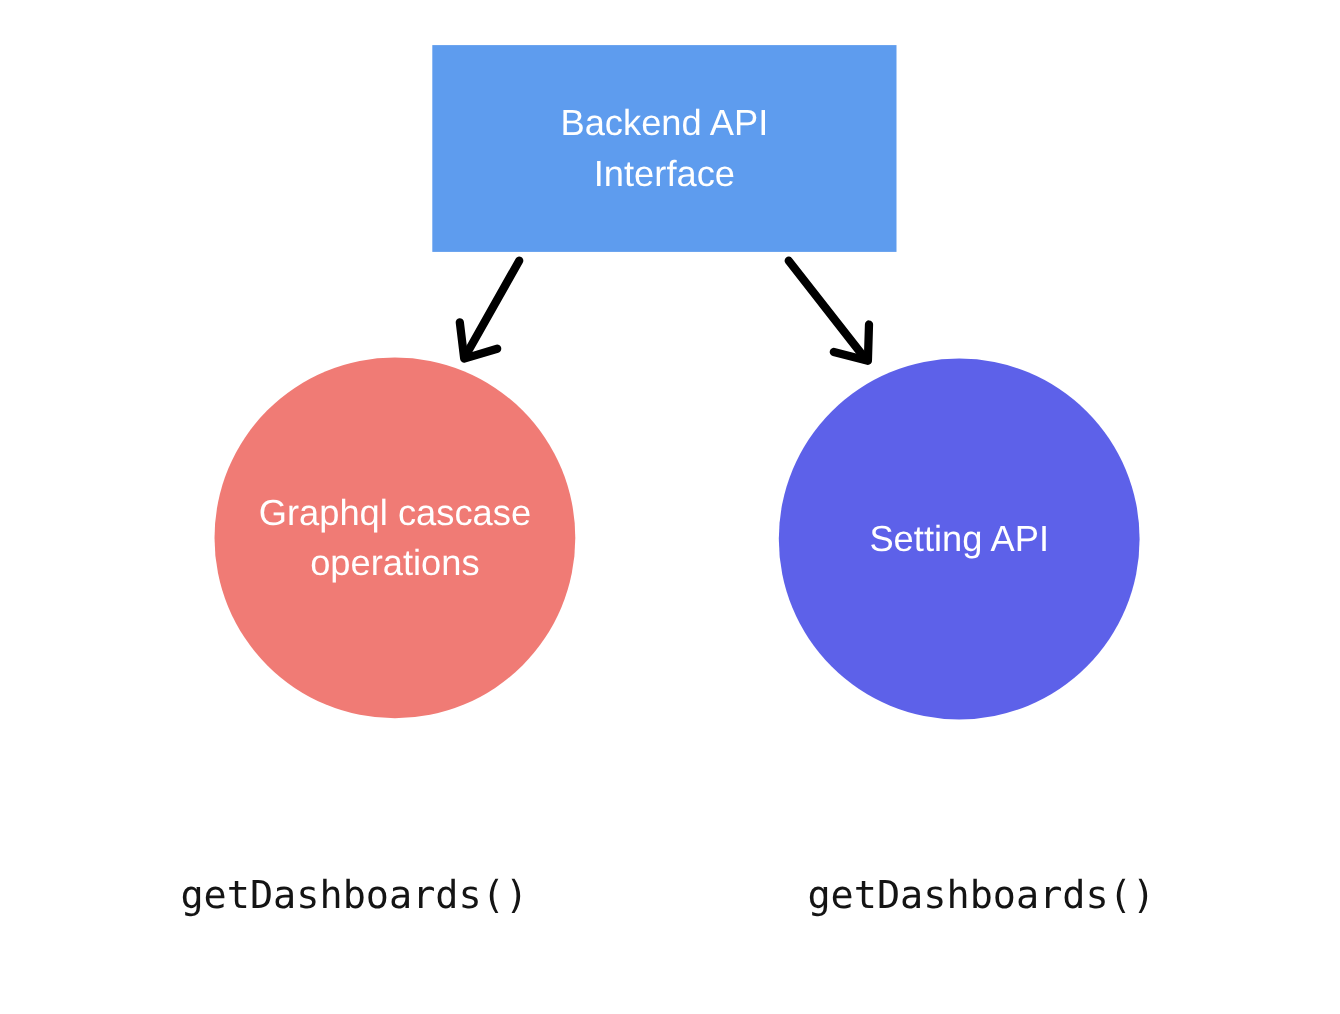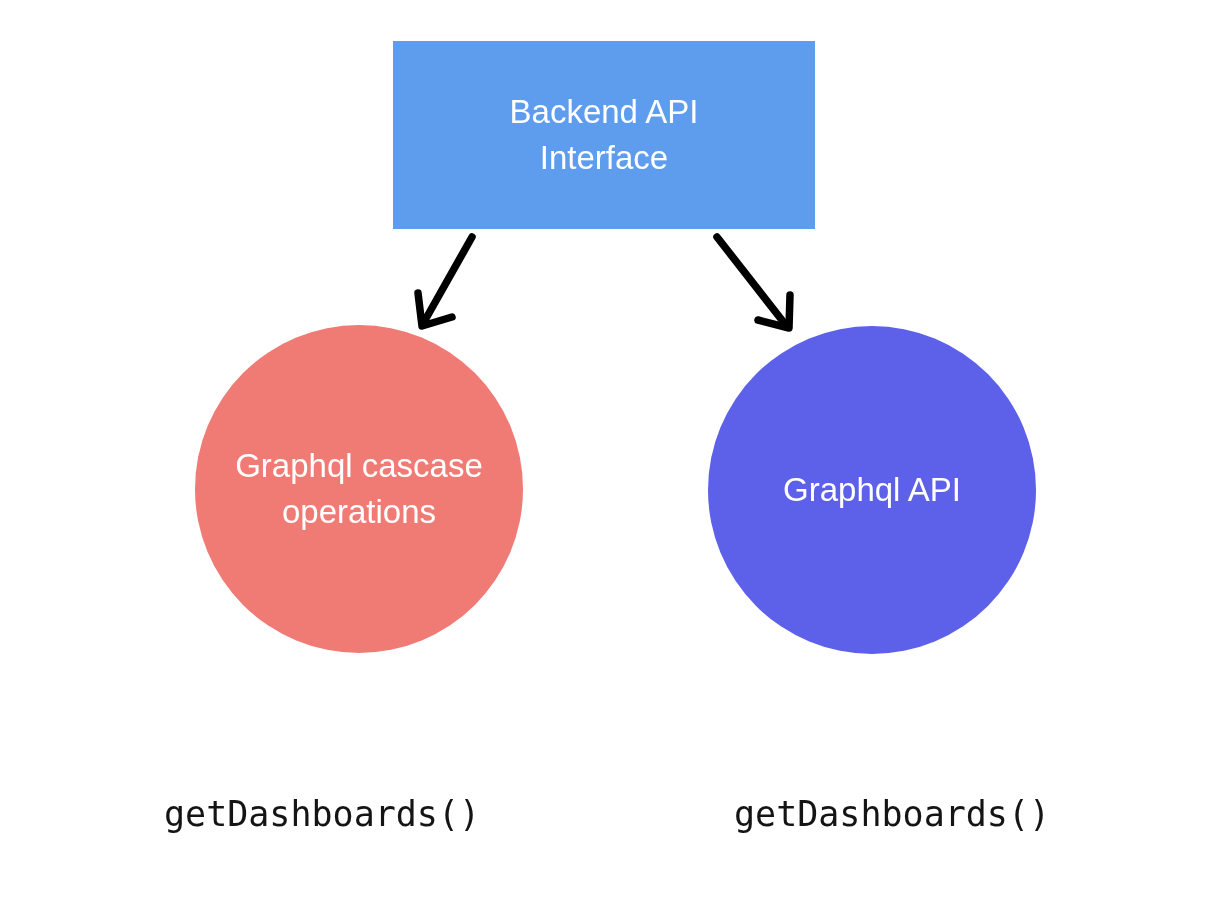--- a/index.html
+++ b/index.html
@@ -71,21 +71,21 @@
     <span class="node-label">Backend API
 Interface</span>
   </div>
 
   <div class="node circle-node circle-left">
     <span class="node-label">Graphql cascase
 operations</span>
   </div>
 
   <div class="node circle-node circle-right">
-    <span class="node-label">Graphql API</span>
+    <span class="node-label">Setting API</span>
   </div>
 
   <div class="code-block code-left">
     <div class="code-line">getDashboards()</div>
     
     
   </div>
 
   <div class="code-block code-right">
     <div class="code-line">getDashboards()</div>

